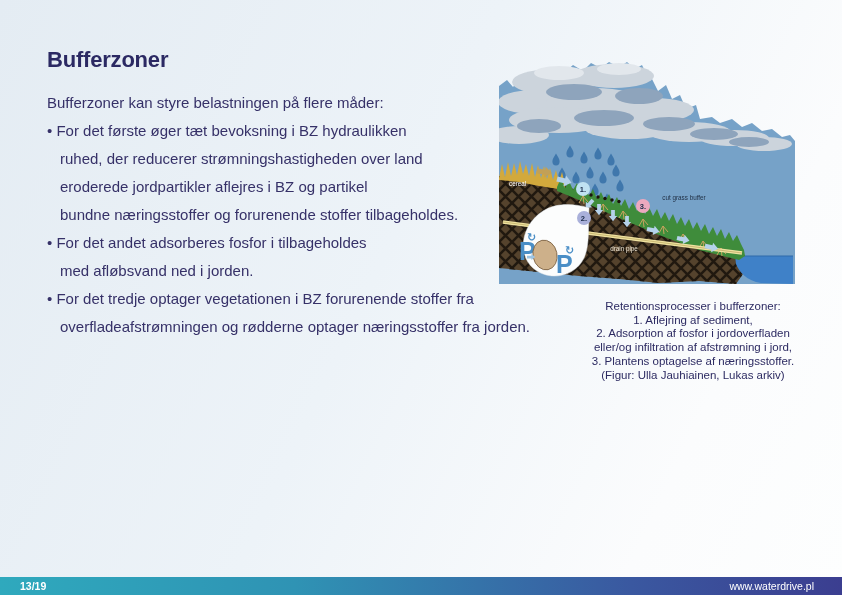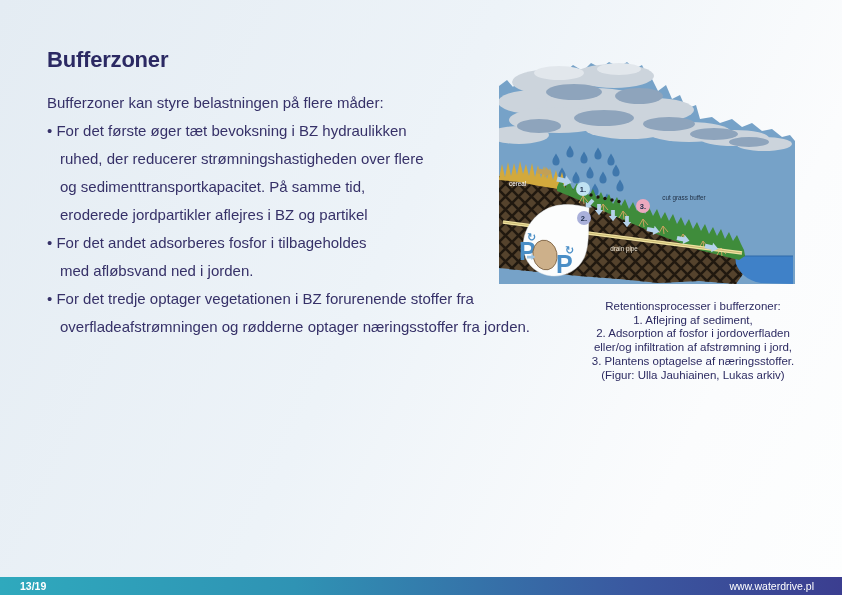--- a/index.html
+++ b/index.html
@@ -25,23 +25,23 @@
 </head>
 <body>
 
 <div class="slide">
 
   <h1 class="title">Bufferzoner</h1>
 
   <div class="bodytext">
     <div class="b-line">Bufferzoner kan styre belastningen på flere måder:</div>
     <div class="b-line">• For det første øger tæt bevoksning i BZ hydraulikken</div>
-    <div class="b-line indent">ruhed, der reducerer strømningshastigheden over flere</div>
-    <div class="b-line indent">og sedimenttransportkapacitet. På samme tid,</div>
+    <div class="b-line indent">ruhed, der reducerer strømningshastigheden over land</div>
     <div class="b-line indent">eroderede jordpartikler aflejres i BZ og partikel</div>
+    <div class="b-line indent">bundne næringsstoffer og forurenende stoffer tilbageholdes.</div>
     <div class="b-line">• For det andet adsorberes fosfor i tilbageholdes</div>
     <div class="b-line indent">med afløbsvand ned i jorden.</div>
     <div class="b-line">• For det tredje optager vegetationen i BZ forurenende stoffer fra</div>
     <div class="b-line indent">overfladeafstrømningen og rødderne optager næringsstoffer fra jorden.</div>
   </div>
 
   <svg class="figure" viewBox="0 0 296 230">
     <defs>
       <pattern id="hatch" width="13" height="13" patternUnits="userSpaceOnUse">
         <path d="M0,0 L13,13 M13,0 L0,13" stroke="#20180f" stroke-width="2.6" fill="none"></path>

